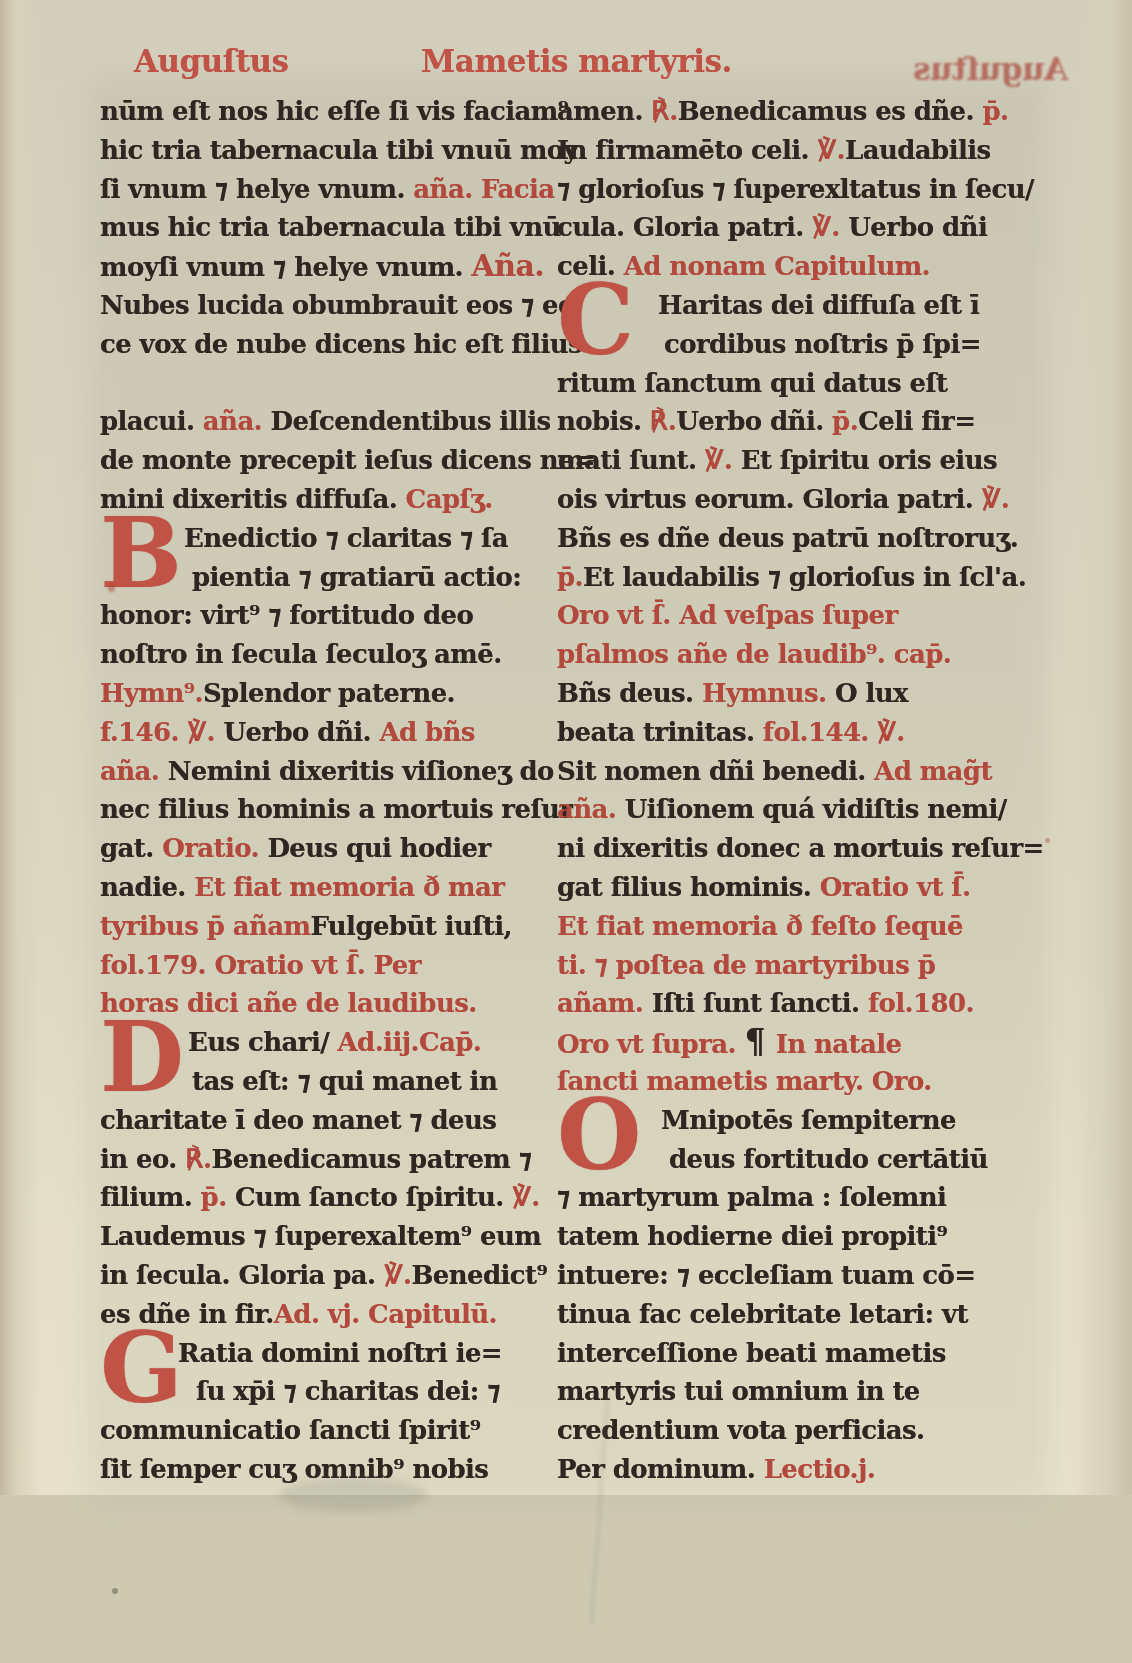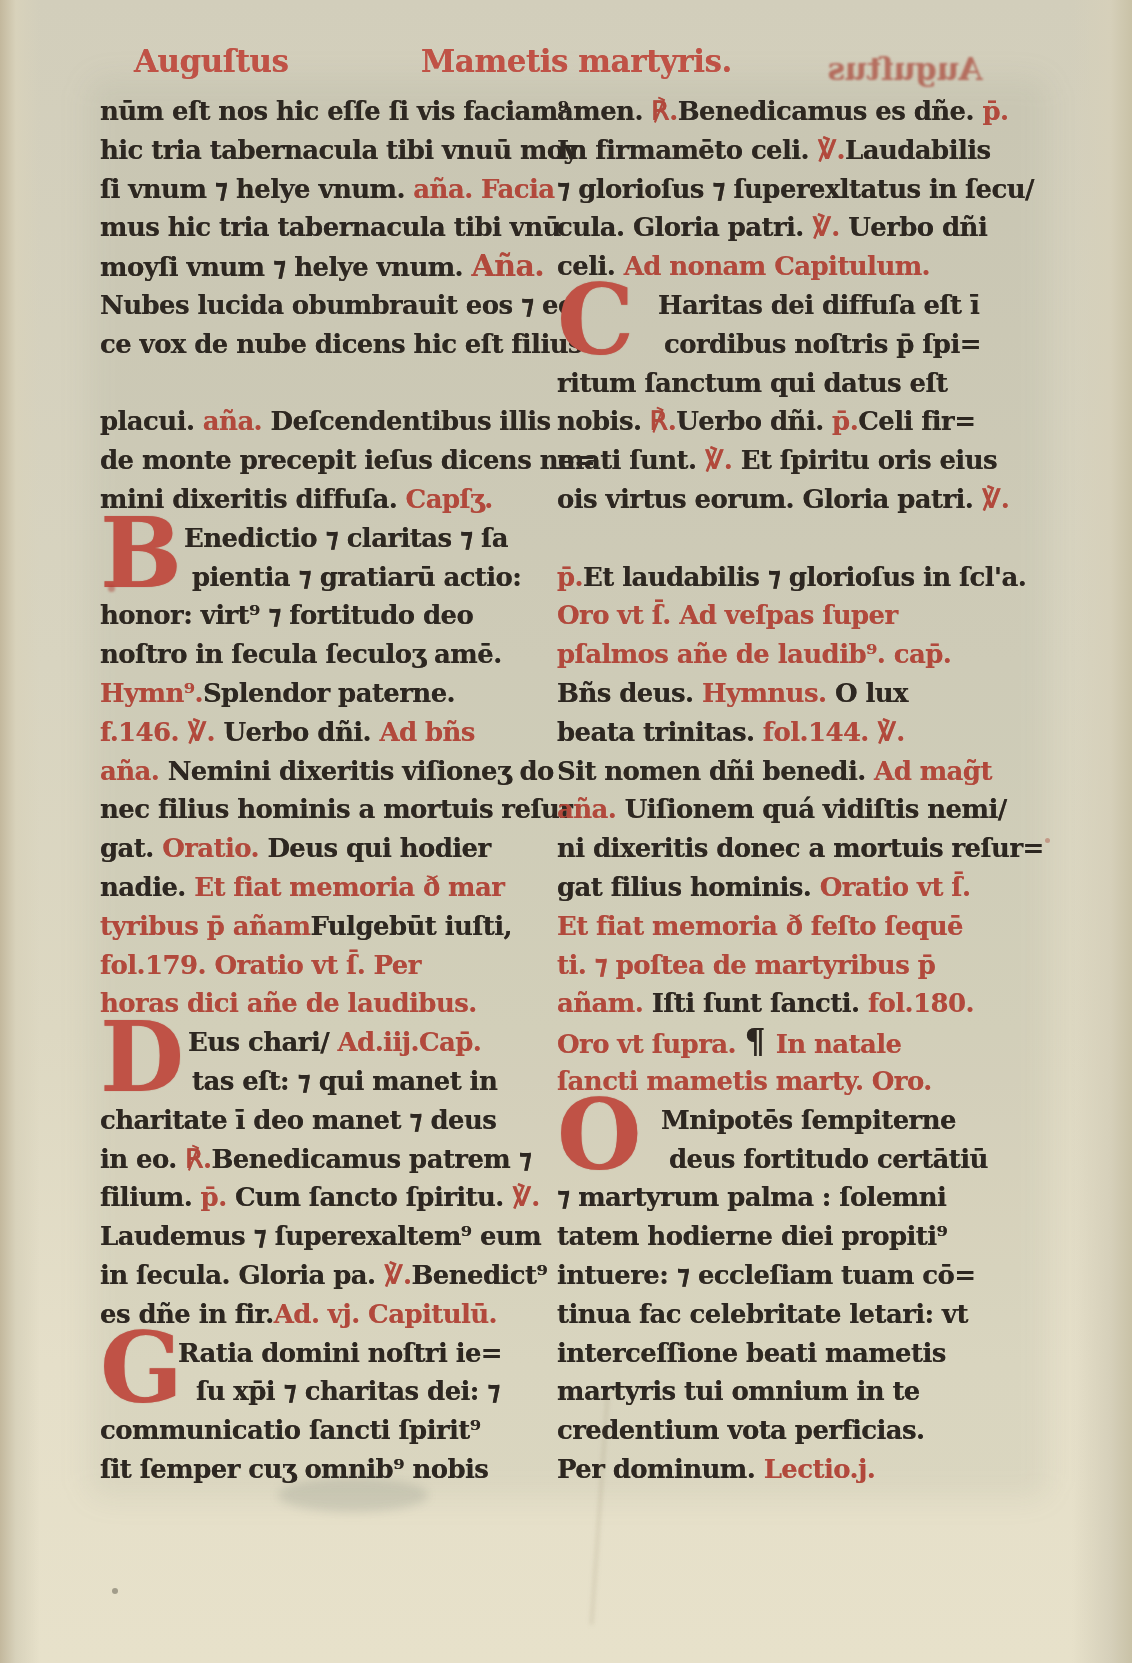--- a/index.html
+++ b/index.html
@@ -4,27 +4,26 @@
 <style>
   :root{
     --ink:#2d2721;
     --red:#b2493c;
     --red2:#c05246;
     --paper:#d9d5c1;
   }
   html,body{margin:0;padding:0;}
   body{width:1132px;height:1663px;overflow:hidden;background:#cfc9b2;}
   .page{
-    position:relative;width:1132px;height:1663px;
+    position:relative;width:1132px;height:1495px;
     background:
       linear-gradient(90deg, #c3b89d 0px, #d8d2bb 16px, rgba(0,0,0,0) 40px),
       linear-gradient(270deg, #c9c2a7 0px, #d6d0ba 22px, rgba(0,0,0,0) 60px),
       linear-gradient(180deg, #d2cebb 0%, #d8d4c0 40%, #ddd8c2 62%, #e5dfc9 82%, #e7e1ca 100%);
     font-family:"DejaVu Serif","DejaVu Sans",serif;
-    text-align:right;
   }
   
   .textblock-tint{
     position:absolute;left:88px;top:78px;width:960px;height:1420px;
     background:rgba(116,124,106,0.10);
     filter:blur(14px);
     border-radius:18px;
   }
   .header-word{
     position:absolute;
@@ -123,20 +122,21 @@
       <div class="tl" style="top: 38.8px;"><span class="seg-k">In firmamēto celi. </span><span class="seg-r">℣.</span><span class="seg-k">Laudabilis</span></div>
       <div class="tl" style="top: 77.6px;"><span class="seg-k">⁊ glorioſus ⁊ ſuperexltatus in ſecu/</span></div>
       <div class="tl" style="top: 116.4px;"><span class="seg-k">cula. Gloria patri. </span><span class="seg-r">℣. </span><span class="seg-k">Uerbo dñi</span></div>
       <div class="tl" style="top: 155.2px;"><span class="seg-k">celi. </span><span class="seg-r">Ad nonam Capitulum.</span></div>
       <div class="tl" style="top: 194px; left: 101px;"><span class="seg-k">Haritas dei diffuſa eſt ī</span></div>
       <div class="tl" style="top: 232.8px; left: 107px;"><span class="seg-k">cordibus noſtris p̄ ſpi=</span></div>
       <div class="tl" style="top: 271.6px;"><span class="seg-k">ritum ſanctum qui datus eſt</span></div>
       <div class="tl" style="top: 310.4px;"><span class="seg-k">nobis. </span><span class="seg-r">℟.</span><span class="seg-k">Uerbo dñi. </span><span class="seg-r">p̄.</span><span class="seg-k">Celi fir=</span></div>
       <div class="tl" style="top: 349.2px;"><span class="seg-k">mati ſunt. </span><span class="seg-r">℣. </span><span class="seg-k">Et ſpiritu oris eius</span></div>
       <div class="tl" style="top: 388px;"><span class="seg-k">ois virtus eorum. Gloria patri. </span><span class="seg-r">℣.</span></div>
+      <div class="tl" style="top: 426.8px;"><span class="seg-k">Bñs es dñe deus patrū noſtroruʒ.</span></div>
       <div class="tl" style="top: 465.6px;"><span class="seg-r">p̄.</span><span class="seg-k">Et laudabilis ⁊ glorioſus in ſcl'a.</span></div>
       <div class="tl" style="top: 504.4px;"><span class="seg-r">Oro vt ſ̄. Ad veſpas ſuper</span></div>
       <div class="tl" style="top: 543.2px;"><span class="seg-r">pſalmos añe de laudib⁹. cap̄.</span></div>
       <div class="tl" style="top: 582px;"><span class="seg-k">Bñs deus. </span><span class="seg-r">Hymnus. </span><span class="seg-k">O lux</span></div>
       <div class="tl" style="top: 620.8px;"><span class="seg-k">beata trinitas. </span><span class="seg-r">fol.144. ℣.</span></div>
       <div class="tl" style="top: 659.6px;"><span class="seg-k">Sit nomen dñi benedi. </span><span class="seg-r">Ad mag̃t</span></div>
       <div class="tl" style="top: 698.4px;"><span class="seg-r">aña. </span><span class="seg-k">Uiſionem quá vidiſtis nemi/</span></div>
       <div class="tl" style="top: 737.2px;"><span class="seg-k">ni dixeritis donec a mortuis reſur=</span></div>
       <div class="tl" style="top: 776px;"><span class="seg-k">gat filius hominis. </span><span class="seg-r">Oratio vt ſ̄.</span></div>
       <div class="tl" style="top: 814.8px;"><span class="seg-r">Et fiat memoria ð feſto ſequē</span></div>

